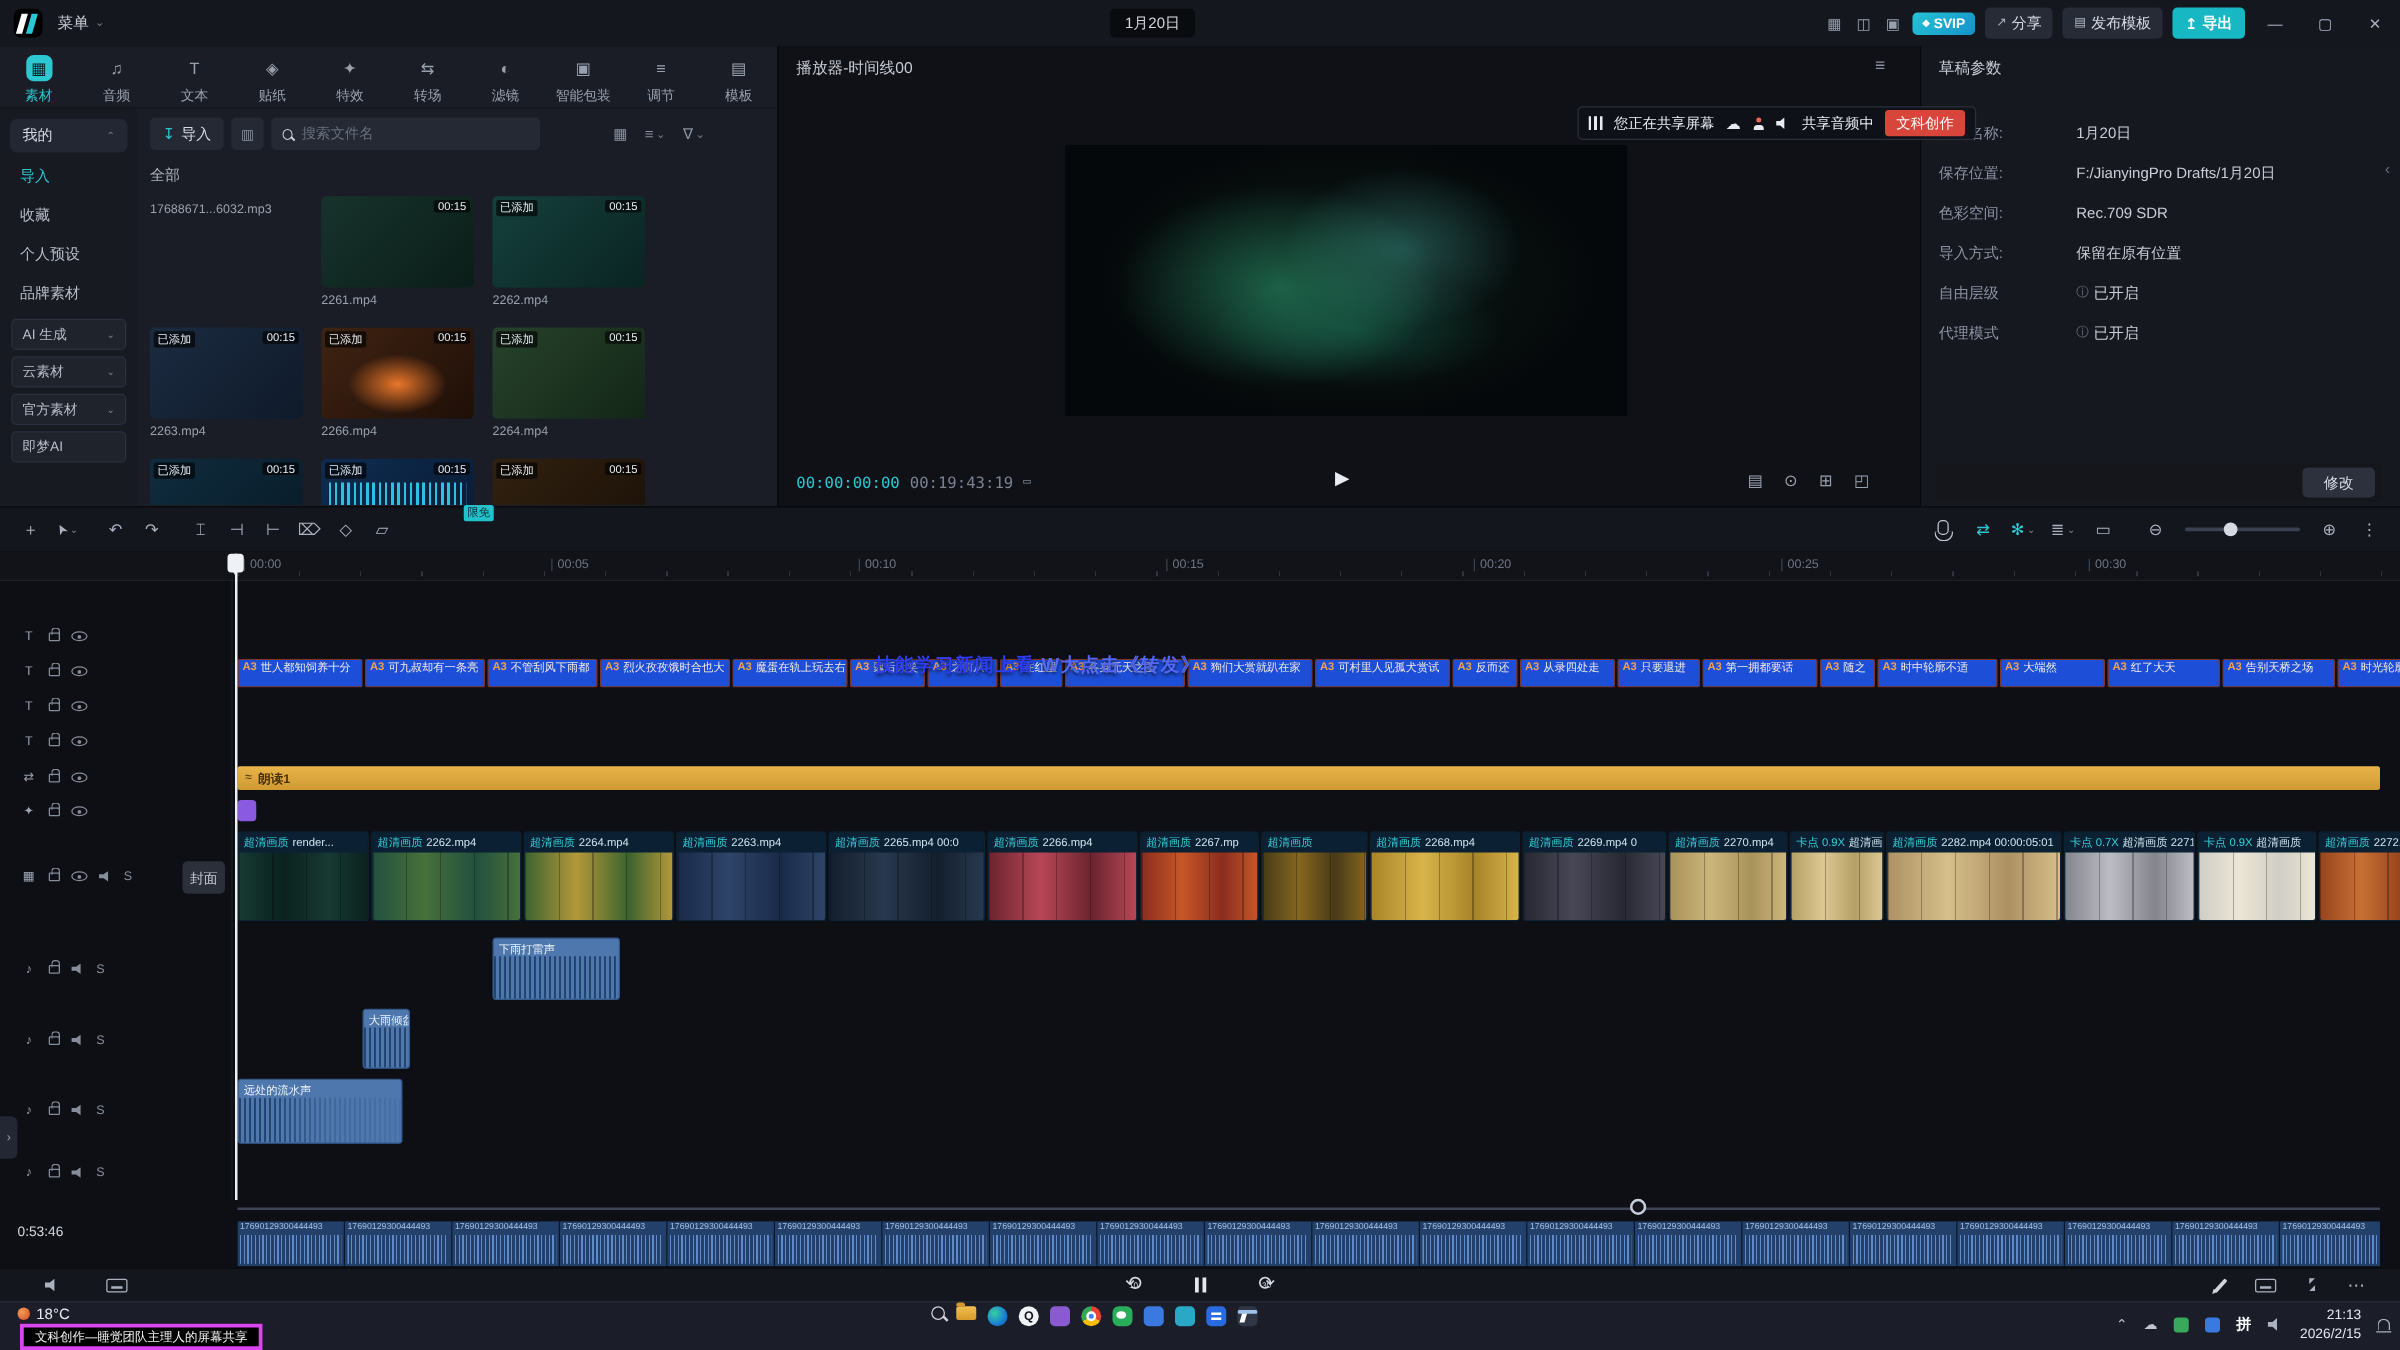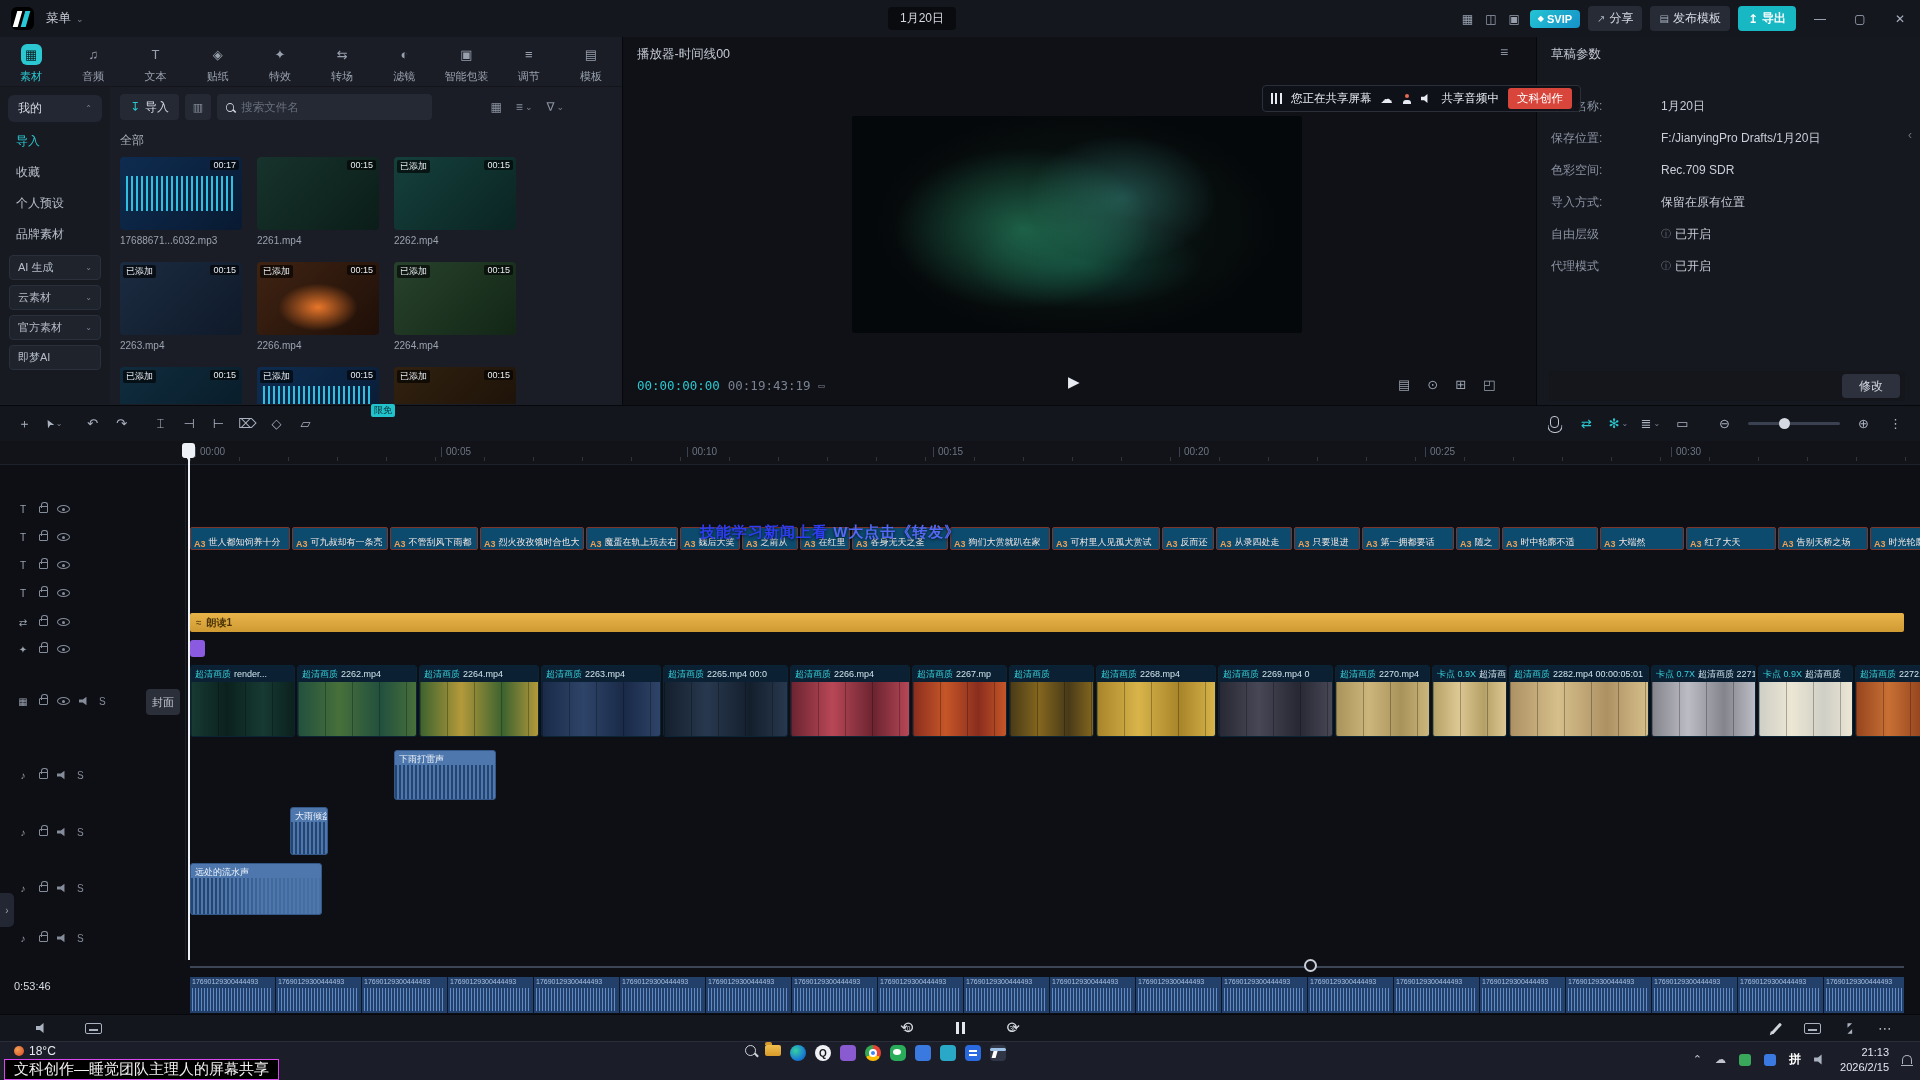--- a/index.html
+++ b/index.html
@@ -131,21 +131,21 @@
   .trk .tico{width:14px;font-size:10px;color:#9aa2b0;text-align:center;flex:none}
   .ic-lock{width:9px;height:7px;border:1.2px solid #858c9a;border-radius:1px;position:relative;flex:none}
   .ic-lock::before{content:'';position:absolute;top:-5px;left:1px;width:5px;height:5px;border:1.2px solid #858c9a;border-bottom:none;border-radius:3px 3px 0 0}
   .ic-eye{width:13px;height:8px;border:1.2px solid #858c9a;border-radius:50%;position:relative;flex:none}
   .ic-eye::after{content:'';position:absolute;top:1.5px;left:4px;width:3px;height:3px;background:#858c9a;border-radius:50%}
   .ic-spk{width:11px;height:9px;background:#858c9a;clip-path:polygon(0 33%,35% 33%,68% 4%,68% 96%,35% 67%,0 67%);flex:none}
   .ic-s{font-size:10px;color:#858c9a;flex:none}
   .cover-btn{position:absolute;left:146px;top:689px;width:34px;height:26px;background:#2a2f3a;border-radius:4px;color:#c5cad4;font-size:11px;display:flex;align-items:center;justify-content:center;z-index:2}
 
   .clips-text{position:absolute;left:190px;top:62px;height:23px;display:flex;gap:2px;width:1730px;overflow:hidden}
-  .tclip{flex:none;height:100%;background:#0c4a6e;border:1px solid #7c352b;border-radius:2px;display:flex;align-items:flex-end;gap:3px;padding:0 3px;overflow:hidden}
+  .tclip{flex:none;height:100%;background:#1d4ed8;border:1px solid #7c352b;border-radius:2px;display:flex;align-items:flex-start;gap:3px;padding:0 3px;overflow:hidden}
   .ttag{color:#f0a050;font-size:9px;font-weight:bold;flex:none}
   .ttext{color:#f2e9e4;font-size:9px;white-space:nowrap}
   .overlay-blue{position:absolute;left:700px;top:58px;font-size:15px;font-weight:bold;letter-spacing:1px;z-index:3;text-shadow:0 1px 3px rgba(0,0,0,.7);white-space:nowrap}
   .ob-a{color:#2e3cf2}.ob-b{color:#5468f5}
   .bar-nar{position:absolute;left:190px;top:148px;width:1714px;height:19px;background:linear-gradient(#e8b44a,#cf9a32);border-radius:2px;display:flex;align-items:center;gap:5px;padding:0 6px}
   .bar-nar .nico{font-size:10px;color:#4a3206}
   .bar-nar .nlabel{font-size:10px;color:#4a3206;font-weight:bold}
   .clip-stk{position:absolute;left:190px;top:175px;width:15px;height:17px;background:#8a5ae0;border-radius:3px}
 
   .clips-video{position:absolute;left:190px;top:200px;height:72px;display:flex;gap:2px;width:1730px;overflow:hidden}
@@ -189,21 +189,21 @@
   .tp-right{position:absolute;right:28px;top:0;height:100%;display:flex;gap:26px;align-items:center;color:#aab2c0}
   .i-pen{width:3px;height:13px;background:#d0d5dd;border-radius:1px;transform:rotate(42deg);position:relative}
   .i-pen::after{content:'';position:absolute;bottom:-5px;left:-1px;border:2.5px solid transparent;border-top:4px solid #d0d5dd}
   .i-diag{display:flex;gap:1px;font-size:6px;color:#aab2c0;flex-direction:column;line-height:.8}
 
   
   .taskbar{position:absolute;top:1041px;left:0;right:0;height:39px;background:#1b1e29;border-top:1px solid #2a2e3a}
   .weather{position:absolute;left:14px;top:1044px;display:flex;gap:5px;align-items:center;z-index:8}
   .wdot{width:10px;height:10px;border-radius:50%;background:radial-gradient(circle at 35% 35%,#f0a050,#d8452a)}
   .wtxt{font-size:12px;color:#e8eaf0}
-  .share-tip{position:absolute;left:4px;top:1059px;height:21px;background:#000;border:1px solid #d946ef;color:#f0f0f0;font-size:15px;display:flex;align-items:center;padding:0 9px;z-index:9;white-space:nowrap}
+  .share-tip{position:absolute;left:16px;top:1059px;height:21px;background:#000;border:3px solid #d946ef;color:#f0f0f0;font-size:10px;display:flex;align-items:center;padding:0 9px;z-index:9;white-space:nowrap}
   .tb-apps{position:absolute;left:722px;top:1045px;display:flex;gap:9px;z-index:8}
   .appico{width:31px;height:31px;border-radius:4px;display:flex;align-items:center;justify-content:center;position:relative}
   .appico.active{background:#303646}
   .appico.active::after{content:'';position:absolute;bottom:0;left:50%;transform:translateX(-50%);width:16px;height:3px;border-radius:2px;background:#9ec1e8}
   .i-win{width:14px;height:14px;display:grid;grid-template-columns:1fr 1fr;gap:1.5px}
   .i-win i{background:#4da6ea}
   .i-search{width:11px;height:11px;border:1.6px solid #cfd4dc;border-radius:50%;position:relative}
   .i-search::after{content:'';position:absolute;width:5px;height:1.6px;background:#cfd4dc;transform:rotate(45deg);right:-4px;bottom:-1px}
   .i-folder{width:16px;height:11px;background:linear-gradient(#f0c050,#d89a2a);border-radius:2px;position:relative}
   .i-folder::before{content:'';position:absolute;top:-3px;left:0;width:7px;height:3px;background:#d89a2a;border-radius:2px 2px 0 0}
@@ -383,24 +383,20 @@
           </span>
           <span class="mc-icons">
             <span>▦</span>
             <span>≡<i class="caret-s">⌄</i></span>
             <span>∇<i class="caret-s">⌄</i></span>
           </span>
         </div>
         <div class="sec-label">全部</div>
         <div class="media-grid">
           <div class="gitem t-audio" style="--c1: #0e2c50; --c2: #091a32;">
-              <div class="thumb">
-
-                <span class="dur">00:17</span>
-              </div>
               <div class="gname">17688671...6032.mp3</div>
             </div>
             <div class="gitem" style="--c1: #17332c; --c2: #0b1d18;">
               <div class="thumb">
 
                 <span class="dur">00:15</span>
               </div>
               <div class="gname">2261.mp4</div>
             </div>
             <div class="gitem added" style="--c1: #15403c; --c2: #0a2422;">

